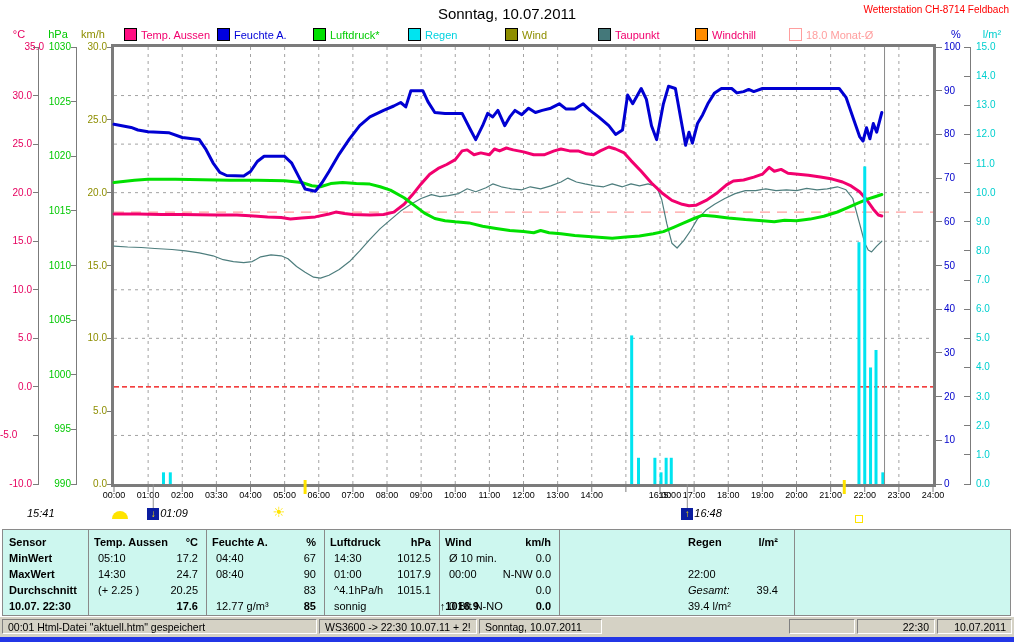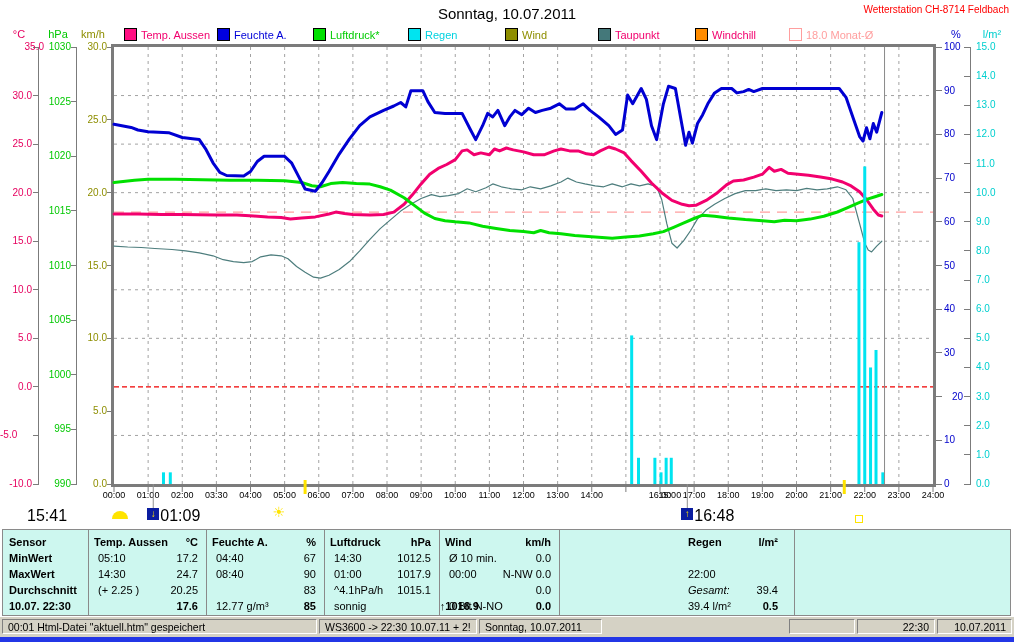--- a/index.html
+++ b/index.html
@@ -10,21 +10,21 @@
   #station-title{top:4px;right:5px;font-size:10px;color:#ff0000;white-space:nowrap;}
   #plot-frame{left:111px;top:44px;width:825px;height:443px;border:3px solid #7b7b7b;box-sizing:border-box;}
   .axis-ruler{width:1px;top:47px;height:438px;background:#7b7b7b;}
   .tick{height:1px;background:#7b7b7b;}
   .axis-label{font-size:10px;line-height:10px;white-space:nowrap;}
   .axis-header{font-size:11px;line-height:11px;white-space:nowrap;}
   .x-label{font-size:9px;line-height:10px;width:36px;text-align:center;color:#000;}
   .legend-item{top:28px;height:12px;font-size:11px;line-height:12px;white-space:nowrap;}
   .legend-sq{display:inline-block;width:11px;height:11px;border:1px solid #000;vertical-align:-2px;margin-right:4px;}
   svg{position:absolute;left:0;top:0;}
-  .marker-text{font-size:16px;color:#000;white-space:nowrap;}
+  .marker-text{font-size:11px;color:#000;white-space:nowrap;font-style:italic;}
   .nav-icon{width:12px;height:12px;background:#0a1da0;color:#ffe400;font-size:10px;line-height:12px;
             text-align:center;font-weight:bold;}
   .halfsun{width:16px;height:8px;background:#ffe400;border-radius:8px 8px 0 0;}
   .sun-glyph{color:#ffe400;font-size:14px;line-height:14px;}
   .sunset-sq{width:6px;height:6px;border:1px solid #ffe400;}
   #table-area{left:2px;top:529px;width:1009px;height:87px;background:#cdf7ef;
               border:1px solid #8a8a8a;box-sizing:border-box;}
   .tcol-sep{position:absolute;top:0;width:1px;height:85px;background:#8a8a8a;}
   .tcell{position:absolute;font-size:11px;line-height:14px;height:14px;color:#000;white-space:nowrap;}
   .bold{font-weight:bold;}
@@ -121,21 +121,21 @@
       <div class="abs axis-label" style="left: 944px; top: 173.1px; width: 30px; text-align: left; color: rgb(0, 0, 204);">70</div>
       <div class="abs tick" style="left: 936px; top: 221.3px; width: 6px;"></div>
       <div class="abs axis-label" style="left: 944px; top: 216.8px; width: 30px; text-align: left; color: rgb(0, 0, 204);">60</div>
       <div class="abs tick" style="left: 936px; top: 265px; width: 6px;"></div>
       <div class="abs axis-label" style="left: 944px; top: 260.5px; width: 30px; text-align: left; color: rgb(0, 0, 204);">50</div>
       <div class="abs tick" style="left: 936px; top: 308.7px; width: 6px;"></div>
       <div class="abs axis-label" style="left: 944px; top: 304.2px; width: 30px; text-align: left; color: rgb(0, 0, 204);">40</div>
       <div class="abs tick" style="left: 936px; top: 352.4px; width: 6px;"></div>
       <div class="abs axis-label" style="left: 944px; top: 347.9px; width: 30px; text-align: left; color: rgb(0, 0, 204);">30</div>
       <div class="abs tick" style="left: 936px; top: 396.1px; width: 6px;"></div>
-      <div class="abs axis-label" style="left: 944px; top: 391.6px; width: 30px; text-align: left; color: rgb(0, 0, 204); margin-left: 8px;">20</div>
+      <div class="abs axis-label" style="left: 944px; top: 391.6px; width: 30px; text-align: left; color: rgb(0, 0, 204);">20</div>
       <div class="abs tick" style="left: 936px; top: 439.8px; width: 6px;"></div>
       <div class="abs axis-label" style="left: 944px; top: 435.3px; width: 30px; text-align: left; color: rgb(0, 0, 204);">10</div>
       <div class="abs tick" style="left: 936px; top: 483.5px; width: 6px;"></div>
       <div class="abs axis-label" style="left: 944px; top: 479px; width: 30px; text-align: left; color: rgb(0, 0, 204);">0</div>
       <div class="abs axis-ruler" style="left: 970px;"></div>
       <div class="abs axis-header" style="left: 972px; top: 29px; width: 40px; text-align: center; color: rgb(0, 207, 207);">l/m²</div>
       <div class="abs tick" style="left: 964px; top: 46.5px; width: 6px;"></div>
       <div class="abs axis-label" style="left: 976px; top: 42px; width: 34px; text-align: left; color: rgb(0, 207, 207);">15.0</div>
       <div class="abs tick" style="left: 964px; top: 75.6333px; width: 6px;"></div>
       <div class="abs axis-label" style="left: 976px; top: 71.1333px; width: 34px; text-align: left; color: rgb(0, 207, 207);">14.0</div>
@@ -342,21 +342,20 @@
       <div class="tcell" style="left: 436px; top: 37px; width: 112px; text-align: right;">N-NW 0.0</div>
       <div class="tcell" style="left: 436px; top: 53px; width: 112px; text-align: right;">0.0</div>
       <div class="tcell" style="left: 446px; top: 69px; width: 120px;">0 Bft N-NO</div>
       <div class="tcell bold" style="left: 436px; top: 69px; width: 112px; text-align: right;">0.0</div>
       <div class="tcell bold" style="left: 685px; top: 5px; width: 120px;">Regen</div>
       <div class="tcell bold" style="left: 556px; top: 5px; width: 219px; text-align: right;">l/m²</div>
       <div class="tcell" style="left: 685px; top: 37px; width: 120px;">22:00</div>
       <div class="tcell" style="left: 685px; top: 53px; width: 120px; font-style: italic;">Gesamt:</div>
       <div class="tcell" style="left: 556px; top: 53px; width: 219px; text-align: right;">39.4</div>
       <div class="tcell" style="left: 685px; top: 69px; width: 120px;">39.4 l/m²</div>
-      <div class="tcell bold" style="left: 556px; top: 69px; width: 219px; text-align: right;">0.5</div>
     </div>
 
   <div class="abs" id="statusbar">
       <div class="panel" style="left: 2px; width: 315px;">00:01  Html-Datei  "aktuell.htm"  gespeichert</div>
       <div class="panel" style="left: 319px; width: 158px;">WS3600 -&gt; 22:30  10.07.11 + 2!</div>
       <div class="panel" style="left: 479px; width: 123px;">Sonntag, 10.07.2011</div>
       <div class="panel" style="left: 789px; width: 66px;"></div>
       <div class="panel" style="left: 857px; width: 78px; text-align: right;">22:30</div>
       <div class="panel" style="left: 937px; width: 75px; text-align: right;">10.07.2011</div>
     </div>

